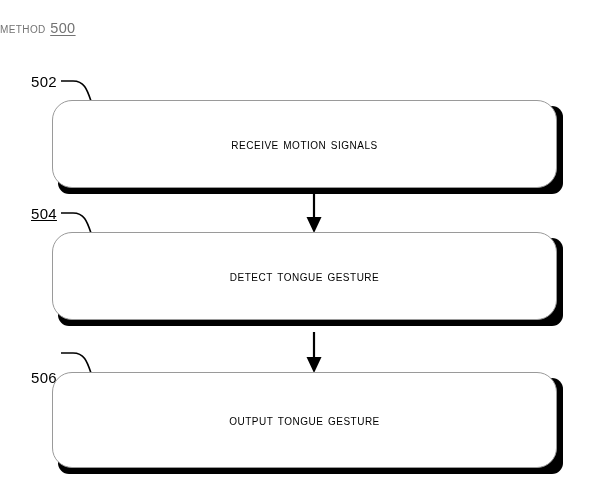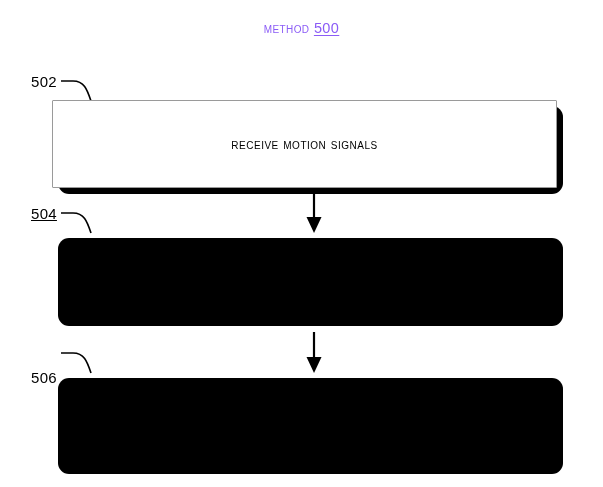--- a/index.html
+++ b/index.html
@@ -15,39 +15,39 @@
     font-family: "Liberation Sans", sans-serif;
     overflow: hidden;
   }
 
   
   .fig-title {
     position: absolute;
     left: 0;
     top: 20px;
     width: 603px;
-    text-align: center;
+    text-align: left;
     font-size: 14.5px;
     font-variant: small-caps;
     text-transform: lowercase;
     letter-spacing: 0.4px;
-    color: #8b5cf6;
+    color: #737373;
     white-space: nowrap;
   }
   .fig-title .num {
     text-decoration: underline;
     text-underline-offset: 2px;
   }
 
   
   .node {
     position: absolute;
     box-sizing: border-box;
     border: 1px solid #9a9a9a;
-    border-radius: 1px;
+    border-radius: 20px;
     background: #ffffff;
     display: flex;
     align-items: center;
     justify-content: center;
   }
   .node-shadow {
     position: absolute;
     border-radius: 11px;
     background: #000000;
     z-index: 0;
@@ -97,29 +97,35 @@
   <svg class="leader" style="left:60px; top:78px; width:42px; height:26px;" viewBox="0 0 42 26">
     <path d="M 1 3 L 13 3 C 24 3 27 11 31 23" fill="none" stroke="#000000" stroke-width="1.6"></path>
   </svg>
 
   <svg class="arrow" style="left:303px; top:192px; width:22px; height:42px;" viewBox="0 0 22 42">
     <line x1="11" y1="0" x2="11" y2="27" stroke="#000000" stroke-width="2.2"></line>
     <polygon points="3.5,25 18.5,25 11,41" fill="#000000"></polygon>
   </svg>
 
   <div class="node-shadow" style="left:58px; top:238px; width:505px; height:88px;"></div>
+  <div class="node" style="left:52px; top:232px; width:505px; height:88px; z-index:1;">
+    <span class="node-label">Detect Tongue Gesture</span>
+  </div>
   <div class="ref-num" style="left:31px; top:205px;text-decoration:underline;">504</div>
   <svg class="leader" style="left:60px; top:210px; width:42px; height:26px;" viewBox="0 0 42 26">
     <path d="M 1 3 L 13 3 C 24 3 27 11 31 23" fill="none" stroke="#000000" stroke-width="1.6"></path>
   </svg>
 
   <svg class="arrow" style="left:303px; top:332px; width:22px; height:42px;" viewBox="0 0 22 42">
     <line x1="11" y1="0" x2="11" y2="27" stroke="#000000" stroke-width="2.2"></line>
     <polygon points="3.5,25 18.5,25 11,41" fill="#000000"></polygon>
   </svg>
 
   <div class="node-shadow" style="left:58px; top:378px; width:505px; height:96px;"></div>
+  <div class="node" style="left:52px; top:372px; width:505px; height:96px; z-index:1;">
+    <span class="node-label">Output Tongue Gesture</span>
+  </div>
   <div class="ref-num" style="left:31px; top:345px;margin-top:24px;">506</div>
   <svg class="leader" style="left:60px; top:350px; width:42px; height:26px;" viewBox="0 0 42 26">
     <path d="M 1 3 L 13 3 C 24 3 27 11 31 23" fill="none" stroke="#000000" stroke-width="1.6"></path>
   </svg>
 
 </div>
 
 </body></html>

